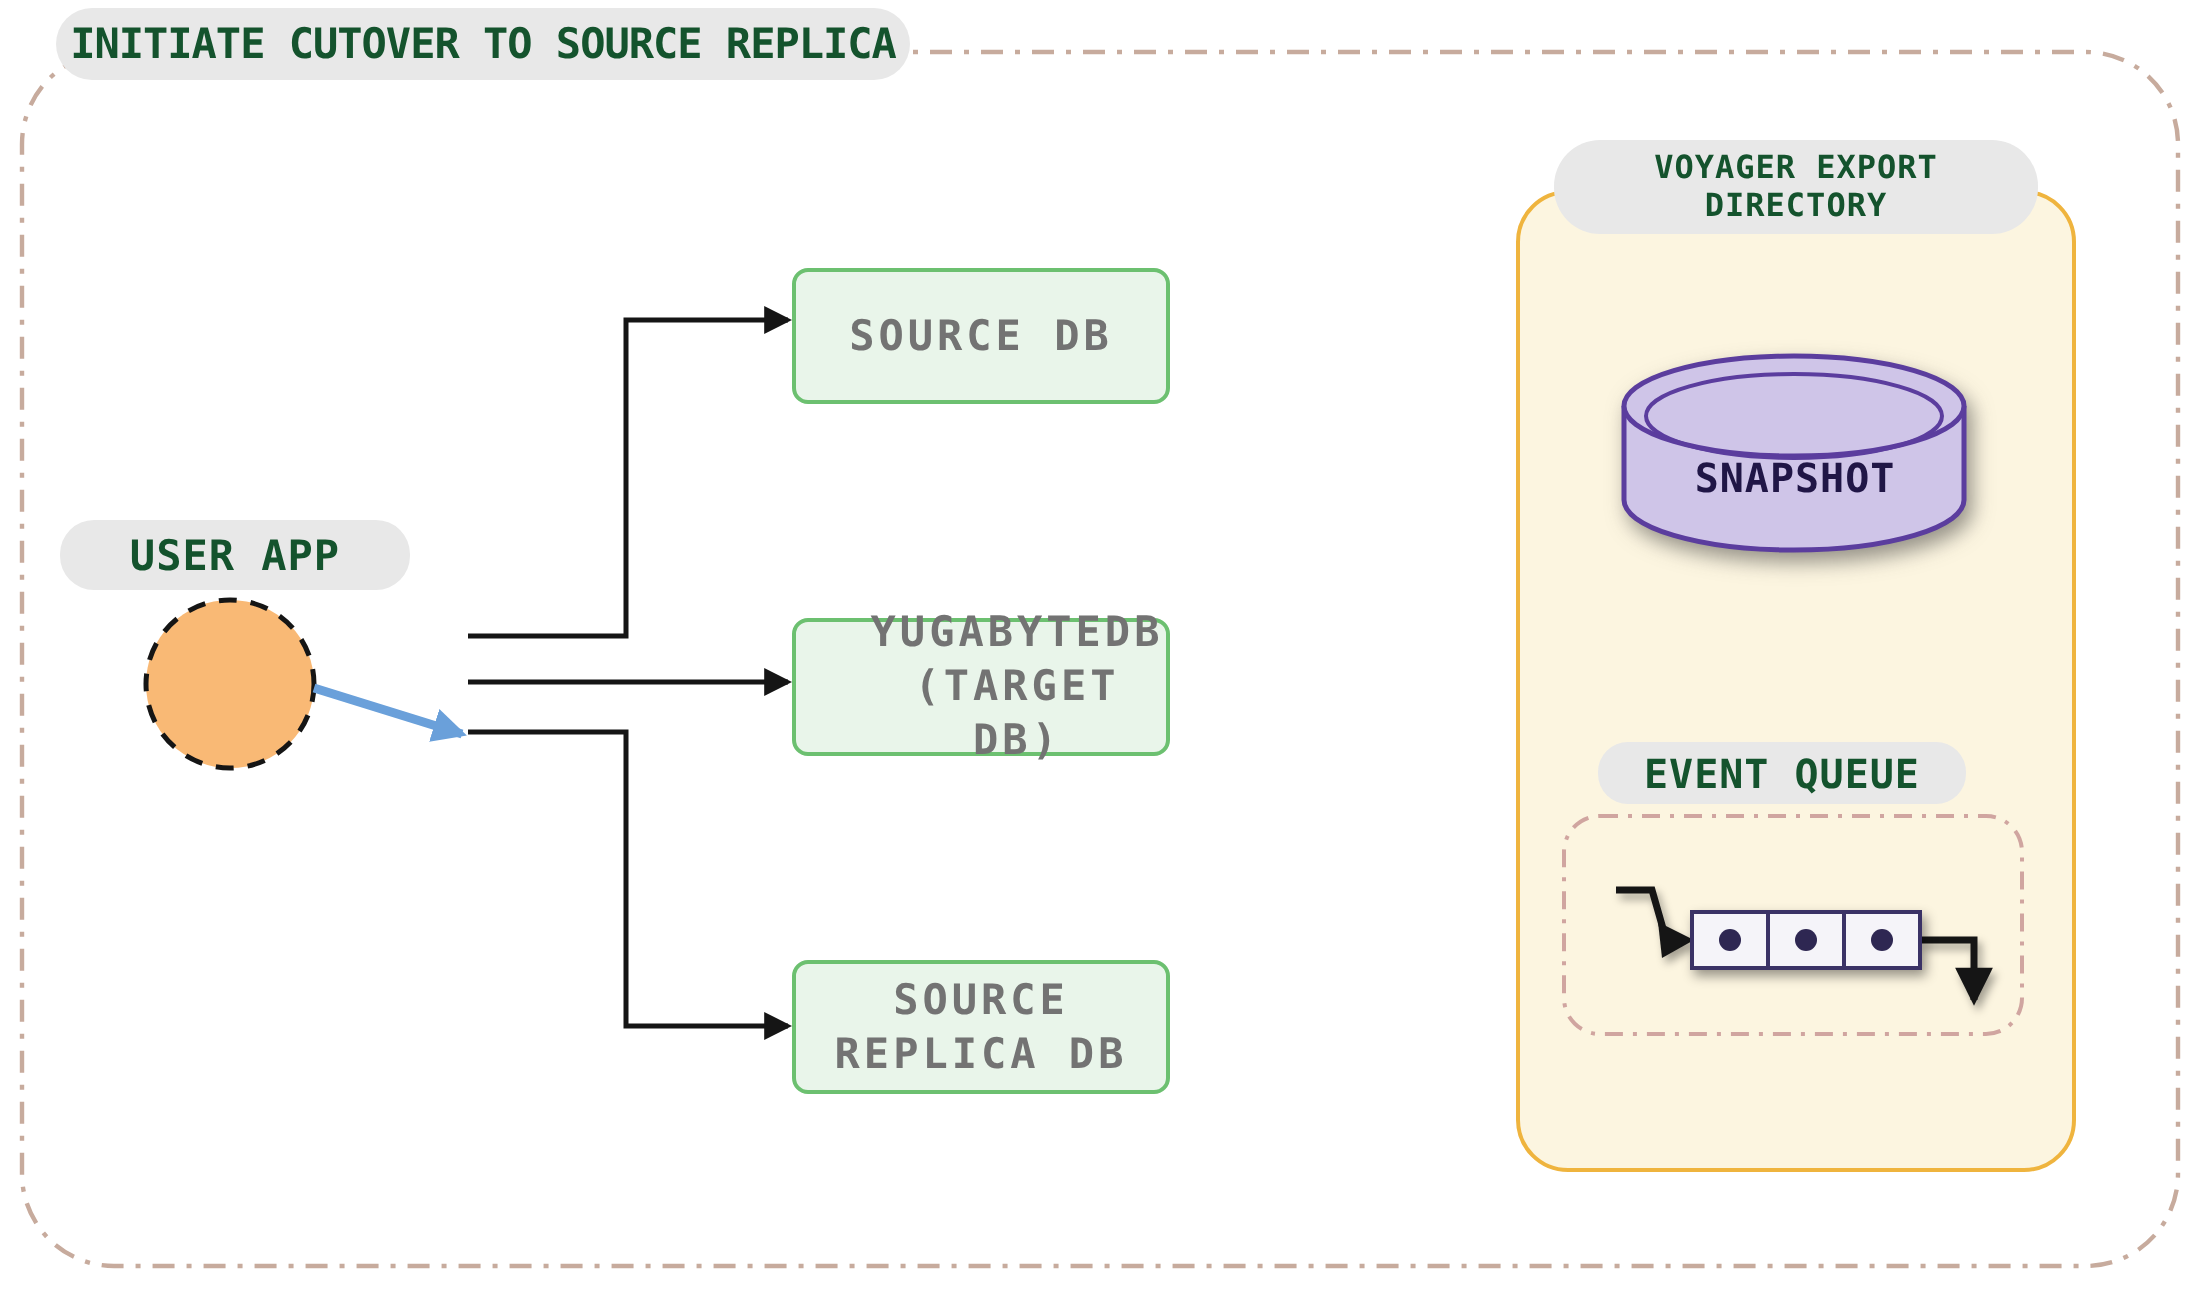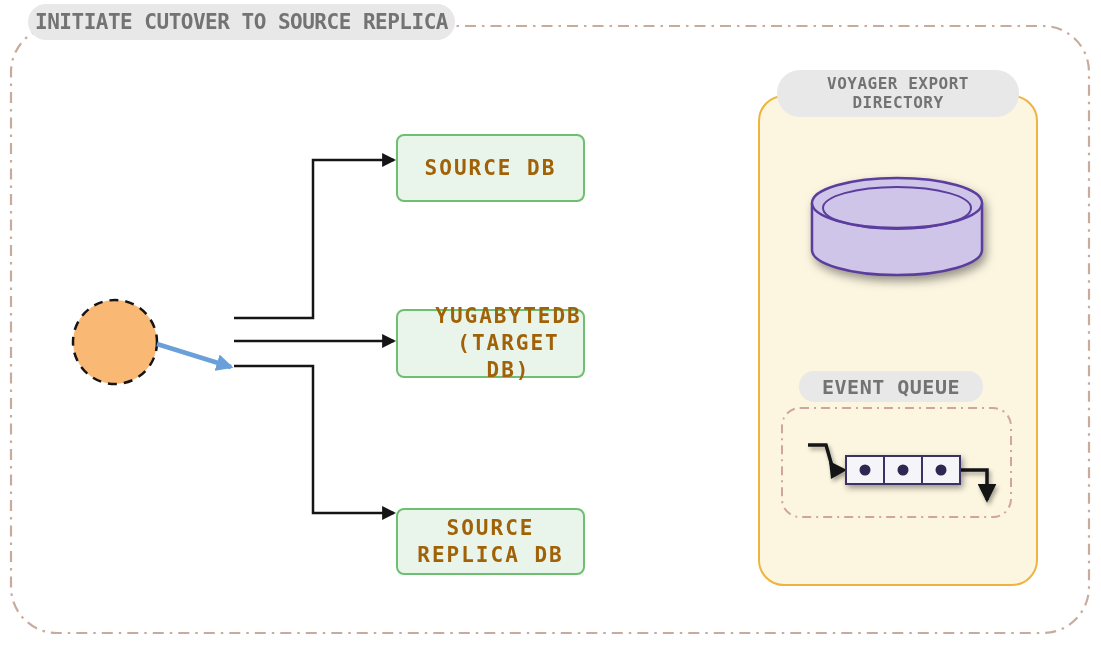--- a/index.html
+++ b/index.html
@@ -25,21 +25,21 @@
     z-index: 1;
   }
   .pill {
     position: absolute;
     background: #e8e8e8;
     display: flex;
     align-items: center;
     justify-content: center;
     text-align: center;
     white-space: pre-line;
-    color: #737373;
+    color: #14532d;
     z-index: 3;
     box-sizing: border-box;
   }
   .title-pill {
     left: 28px; top: 4px;
     width: 427px; height: 36px;
     border-radius: 18px;
     font-size: 21px;
     letter-spacing: -0.5px;
   }
@@ -72,26 +72,26 @@
     border-radius: 8px;
     box-sizing: border-box;
     display: flex;
     align-items: center;
     justify-content: center;
     text-align: center;
     white-space: pre-line;
     font-size: 21px;
     letter-spacing: 2px;
     line-height: 1.28;
-    color: #a16207;
+    color: #737373;
     z-index: 3;
   }
   .node-source-db { left: 396px; top: 134px; width: 189px; height: 68px; }
   .node-target-db { left: 396px; top: 309px; width: 189px; height: 69px; padding-left: 36px; }
-  .node-source-replica { left: 396px; top: 480px; width: 189px; height: 67px; margin-top: 28px; }
+  .node-source-replica { left: 396px; top: 480px; width: 189px; height: 67px; }
   .snapshot-label {
     position: absolute;
     left: 812px; top: 227px;
     width: 171px;
     text-align: center;
     font-size: 20px;
     letter-spacing: 0.5px;
     color: #201646;
     z-index: 3;
   }
@@ -147,28 +147,30 @@
       <rect x="884" y="456" width="38" height="28" fill="#f5f4f9" stroke="#3a3266" stroke-width="2"></rect>
       <rect x="922" y="456" width="38" height="28" fill="#f5f4f9" stroke="#3a3266" stroke-width="2"></rect>
       <circle cx="865" cy="470" r="5.5" fill="#2e2752"></circle>
       <circle cx="903" cy="470" r="5.5" fill="#2e2752"></circle>
       <circle cx="941" cy="470" r="5.5" fill="#2e2752"></circle>
     </g>
   </svg>
 
   <div class="pill title-pill">INITIATE CUTOVER TO SOURCE REPLICA</div>
 
+  <div class="pill userapp-pill">USER APP</div>
 
   <div class="node node-source-db">SOURCE DB</div>
 
   <div class="node node-target-db">YUGABYTEDB
 (TARGET DB)</div>
 
   <div class="node node-source-replica">SOURCE
 REPLICA DB</div>
 
   <div class="pill voyager-pill">VOYAGER EXPORT
 DIRECTORY</div>
 
+  <div class="snapshot-label">SNAPSHOT</div>
 
   <div class="pill queue-pill">EVENT QUEUE</div>
 
 </div>
 
 </body></html>

